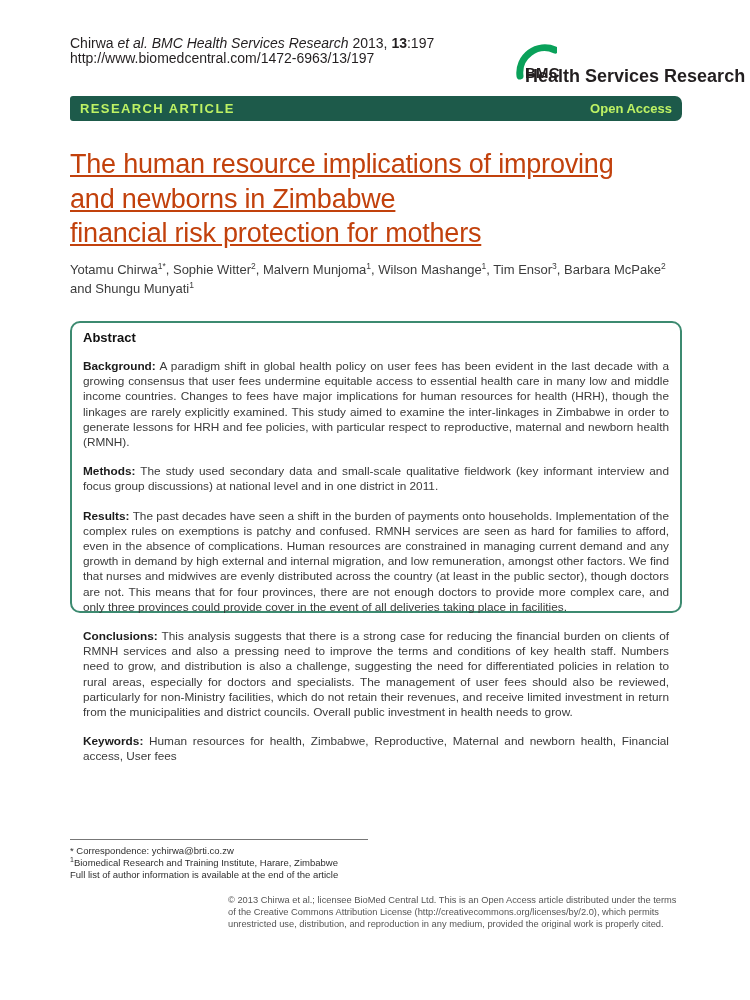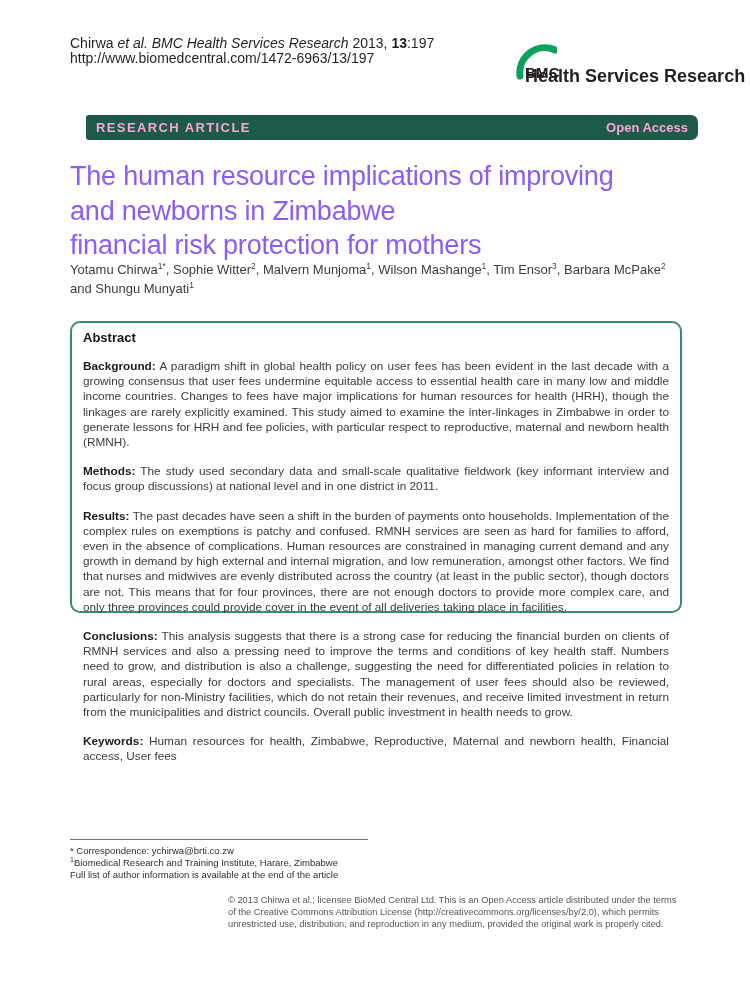--- a/index.html
+++ b/index.html
@@ -12,28 +12,28 @@
   .citation .b{font-weight:bold;}
   .cite-url{color:#231f20;}
 
   
   .bmc-logo{position:absolute;left:513px;top:28px;width:176px;height:62px;}
   .bmc-logo svg{position:absolute;left:0;top:4px;}
   .bmc-name{position:absolute;left:12px;top:20px;font-size:15px;font-weight:bold;color:#231f20;letter-spacing:.2px;margin-top:16px;}
   .bmc-journal{position:absolute;left:12px;top:38px;font-size:18px;font-weight:bold;color:#231f20;white-space:nowrap;}
 
   
-  .banner{position:absolute;left:70px;top:115px;width:612px;height:25px;background:#1d5a4a;
+  .banner{position:absolute;left:70px;top:96px;width:612px;height:25px;background:#1d5a4a;
           border-radius:3px 7px 7px 3px;display:flex;align-items:center;justify-content:space-between;
-          padding:0 10px;box-sizing:border-box;color:#f9a8d4;font-weight:bold;font-size:13px;margin-left:16px;}
+          padding:0 10px;box-sizing:border-box;color:#bef264;font-weight:bold;font-size:13px;}
   .banner-left{letter-spacing:1.4px;}
 
   
-  .title{position:absolute;left:70px;top:159px;margin:0;font-size:27px;line-height:34.5px;
-         font-weight:400;color:#8b5cf6;letter-spacing:-0.2px;}
+  .title{position:absolute;left:70px;top:147px;margin:0;font-size:27px;line-height:34.5px;
+         font-weight:400;color:#c2410c;letter-spacing:-0.2px;text-decoration:underline;}
   .authors{position:absolute;left:70px;top:260px;margin:0;width:620px;font-size:13px;line-height:19px;color:#3c3c3c;}
   .authors sup{font-size:8.5px;line-height:0;}
 
   
   .abstract{position:absolute;left:70px;top:321px;width:612px;height:292px;box-sizing:border-box;
             border:2px solid #3c8a70;border-radius:10px;padding:7px 11px 8px;background:#fff;}
   .abstract h2{font-size:13px;margin:0 0 9px;color:#111;}
   .abstract p{font-size:11.8px;line-height:15.2px;margin:14px 0 6px;color:#3a3a3a;text-align:justify;}
   .abstract p b{color:#1b1b1b;}
 

